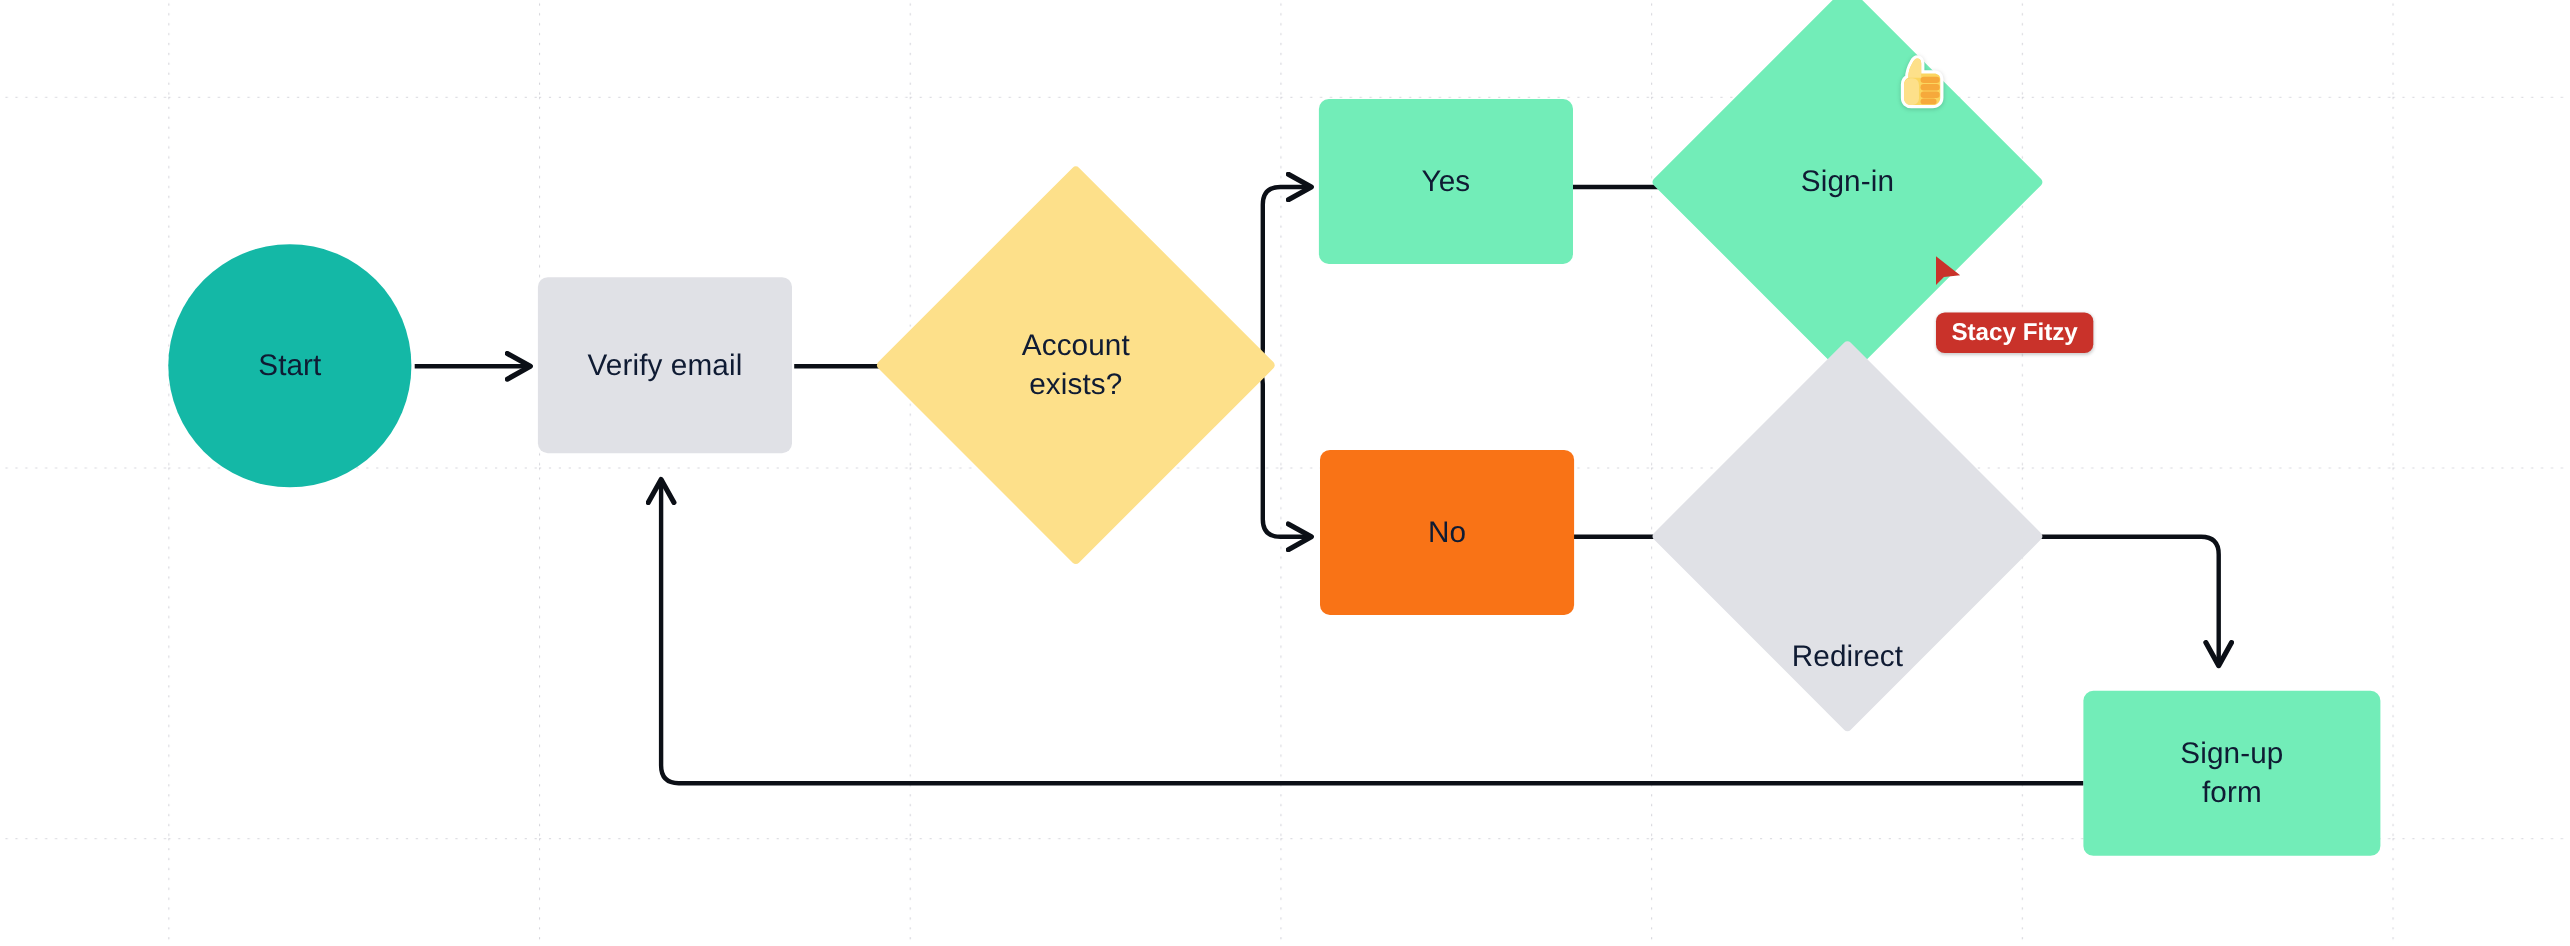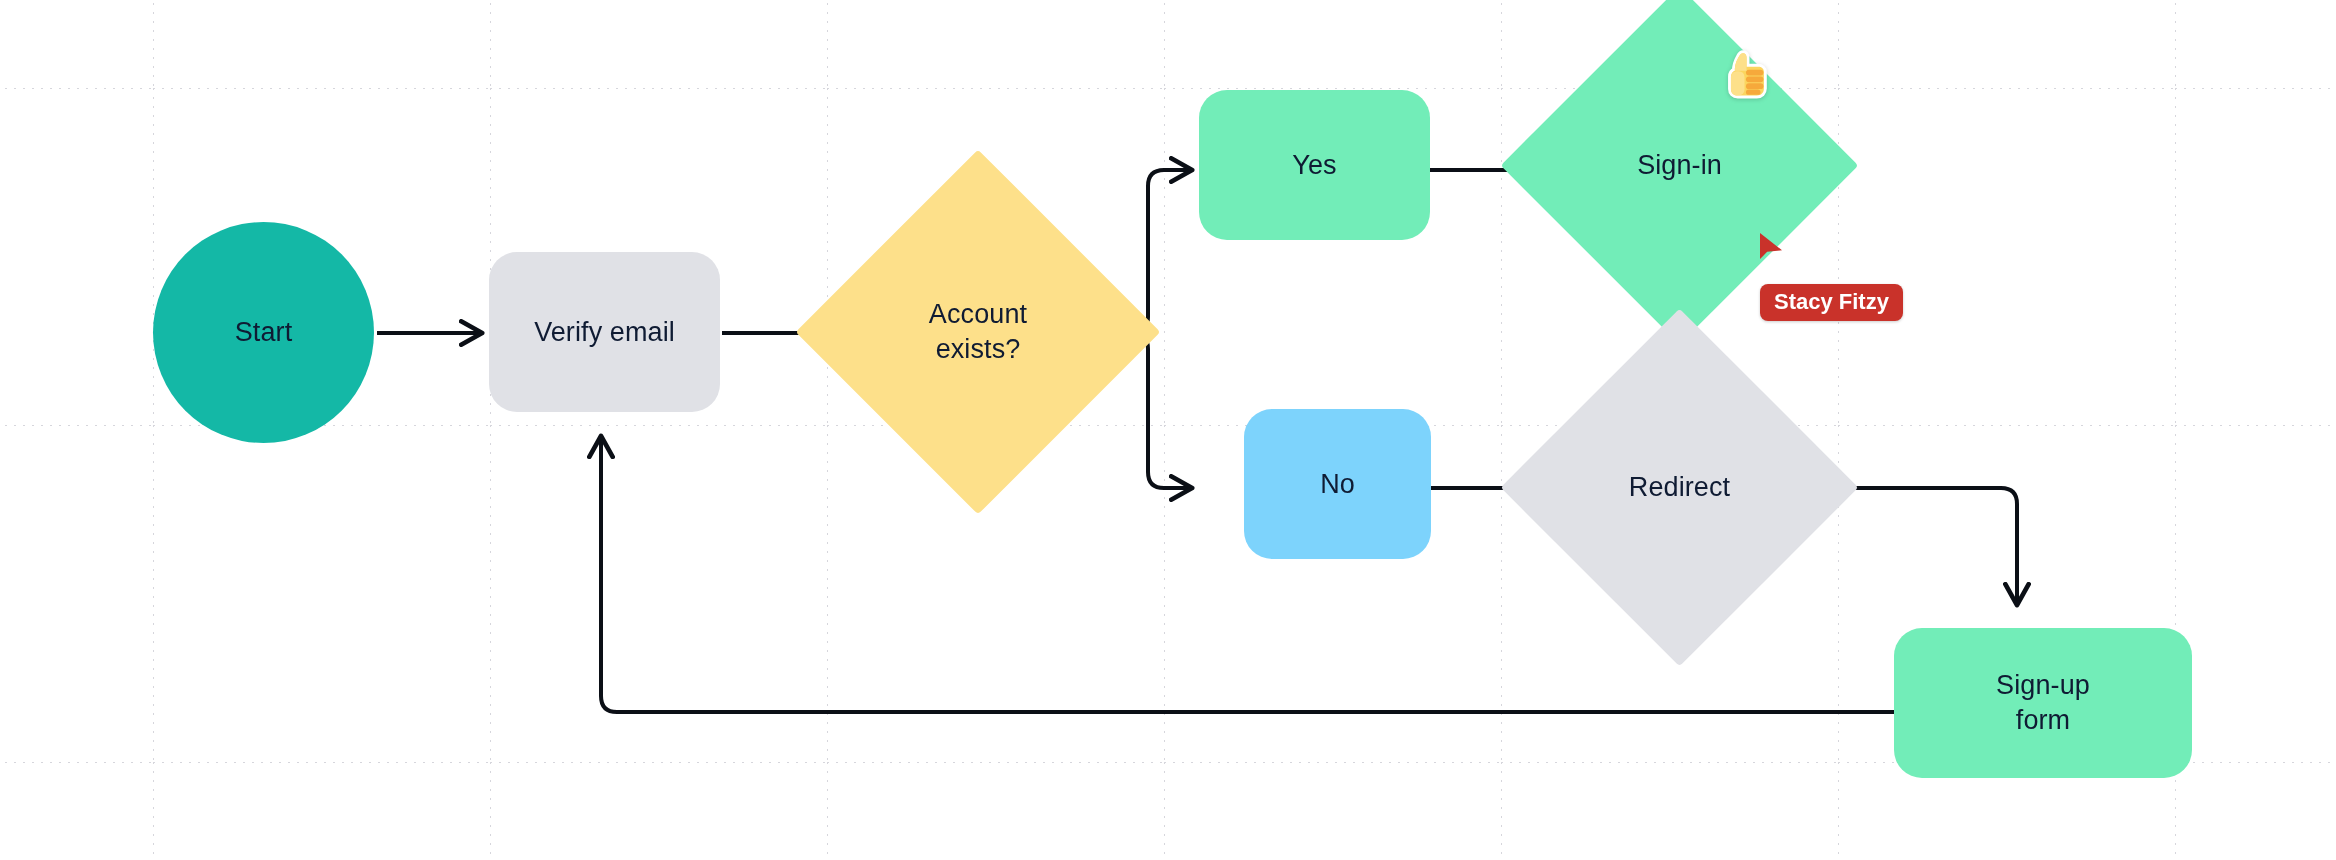--- a/index.html
+++ b/index.html
@@ -34,21 +34,21 @@
   }
   .node {
     position: absolute;
     display: flex;
     align-items: center;
     justify-content: center;
     box-sizing: border-box;
   }
   
   .shape-circle  { border-radius: 50%; }
-  .shape-rect    { border-radius: 28px; }
+  .shape-rect    { border-radius: 9px; }
   .shape-diamond { }
   .diamond-bg {
     position: absolute;
     inset: 0;
     transform: rotate(45deg);
     border-radius: 4px;
   }
   .diamond-text {
     position: relative;
     z-index: 2;
@@ -153,30 +153,30 @@
 
   <div class="node shape-rect" style="left:1199px; top:90px; width:231px; height:150px; background:#72edb8;">
     <span class="node-label">Yes</span>
   </div>
 
   <div class="node shape-diamond" style="left:1553px; top:39px; width:253px; height:253px;">
     <div class="diamond-bg" style="background:#72edb8;"></div>
     <span class="node-label diamond-text">Sign-in</span>
   </div>
 
-  <div class="node shape-rect" style="left:1244px; top:409px; width:187px; height:150px; background:#7dd3fc;">
+  <div class="node shape-rect" style="left:1200px; top:409px; width:231px; height:150px; background:#f97316;">
     <span class="node-label">No</span>
   </div>
 
-  <div class="node shape-diamond" style="left:1553px; top:361px; width:253px; height:253px;">
+  <div class="node shape-diamond" style="left:1553px; top:361px; width:253px; height:253px;align-items:flex-end;">
     <div class="diamond-bg" style="background:#e0e1e6;"></div>
     <span class="node-label diamond-text">Redirect</span>
   </div>
 
-  <div class="node shape-rect" style="left:1894px; top:628px; width:298px; height:150px; background:#72edb8;">
+  <div class="node shape-rect" style="left:1894px; top:628px; width:270px; height:150px; background:#72edb8;">
     <span class="node-label">Sign-up
 form</span>
   </div>
 
   <svg id="sticker" style="left:1714px; top:44px;" viewBox="0 0 64 64">
     <g>
       <path d="M21.5 27.5 C21.5 21 23.5 17 25.5 13.5 C26.8 11 28 9.5 30 9.5
                C32.3 9.5 33.6 11.3 33.6 14 L33.6 23.5 L45.5 23.5
                C49.3 23.5 51.5 25.6 51.5 28.6 L51.5 46
                C51.5 50.4 48.6 53.2 44.2 53.2 L24.5 53.2

